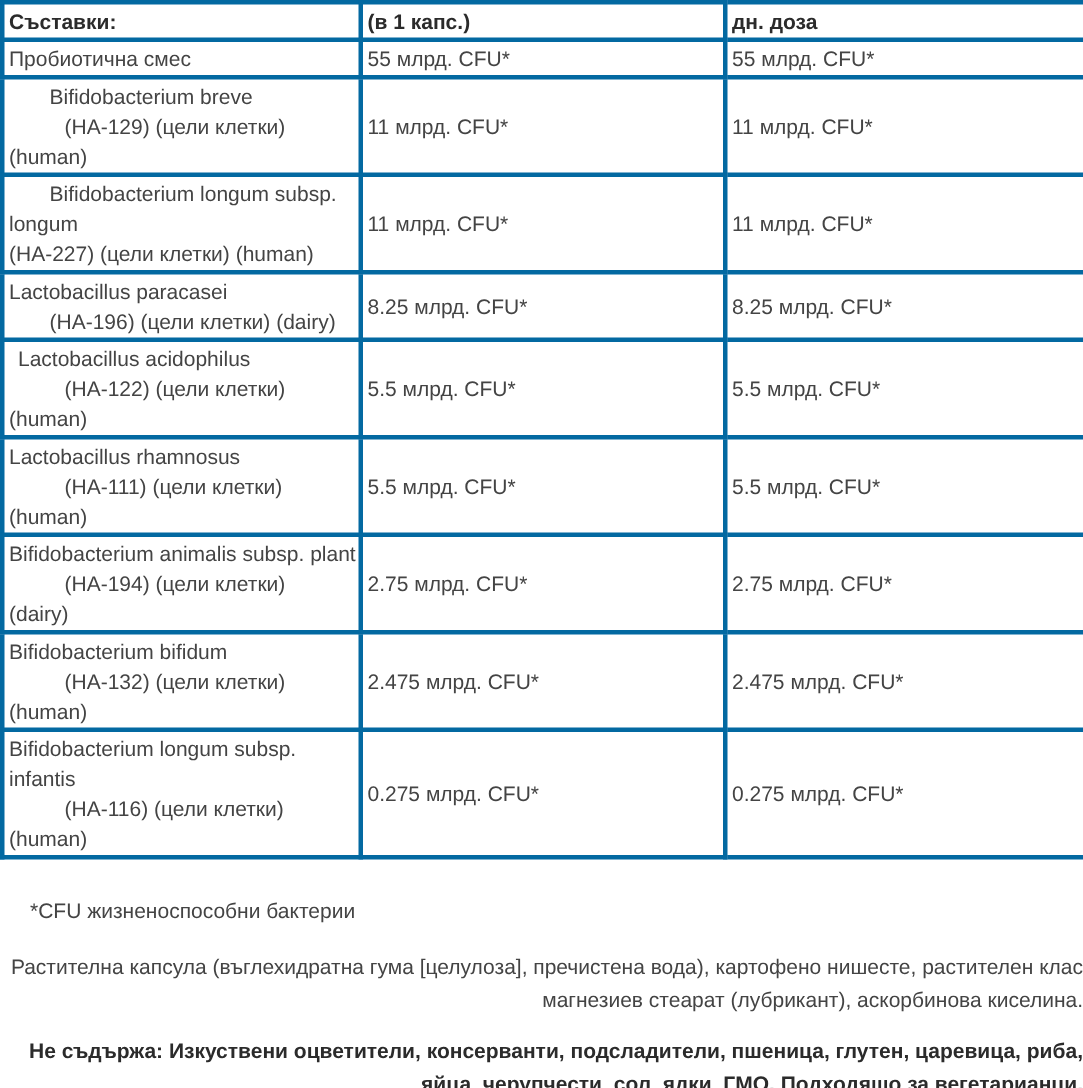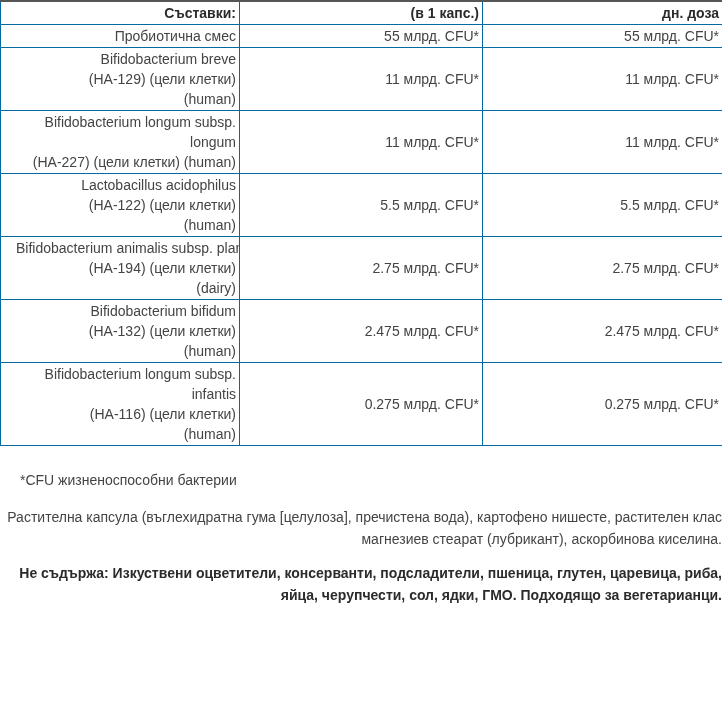--- a/index.html
+++ b/index.html
@@ -21,36 +21,36 @@
     border-top: 2px solid #565656;
     border-left: 1px solid #cccccc;
     border-right: 1px solid #cccccc;
     border-bottom: 1px solid #b5b5b5;
   }
   col.c1 { width: 239px; }
   col.c2 { width: 243px; }
   col.c3 { width: 240px; }
   table.facts th,
   table.facts td {
-    border: 1px solid #0369a1;
+    border: 3px solid #0369a1;
     padding: 1px 3px;
     line-height: 20px;
     font-size: 14px;
     vertical-align: middle;
-    text-align: right;
+    text-align: left;
     overflow: hidden;
   }
   table.facts th {
     font-weight: bold;
     color: #2b2b2b;
   }
   td.name { color: #444444; }
   td.val  { color: #444444; }
   .ln { white-space: nowrap; }
-  .i0 { padding-left: 0; margin-left: 12px; }
+  .i0 { padding-left: 0; }
   .i1 { padding-left: 6px; }
   .i2 { padding-left: 27px; }
   .i3 { padding-left: 37px; }
   .note {
     margin: 24px 0 0 20px;
     line-height: 21px;
     color: #444444;
   }
   .para {
     margin: 15px 0 0 2px;
@@ -105,32 +105,49 @@
       <tr>
         <td class="name">
           <div class="ln i2">Bifidobacterium longum subsp.</div>
           <div class="ln i0">longum</div>
           <div class="ln i0">(HA-227) (цели клетки) (human)</div>
         </td>
         <td class="val">11 млрд. CFU*</td>
         <td class="val">11 млрд. CFU*</td>
       </tr>
 
+      <tr>
+        <td class="name">
+          <div class="ln i0">Lactobacillus paracasei</div>
+          <div class="ln i2">(HA-196) (цели клетки) (dairy)</div>
+        </td>
+        <td class="val">8.25 млрд. CFU*</td>
+        <td class="val">8.25 млрд. CFU*</td>
+      </tr>
 
 
       <tr>
         <td class="name">
           <div class="ln i1">Lactobacillus acidophilus</div>
           <div class="ln i3">(HA-122) (цели клетки)</div>
           <div class="ln i0">(human)</div>
         </td>
         <td class="val">5.5 млрд. CFU*</td>
         <td class="val">5.5 млрд. CFU*</td>
       </tr>
 
+      <tr>
+        <td class="name">
+          <div class="ln i0">Lactobacillus rhamnosus</div>
+          <div class="ln i3">(HA-111) (цели клетки)</div>
+          <div class="ln i0">(human)</div>
+        </td>
+        <td class="val">5.5 млрд. CFU*</td>
+        <td class="val">5.5 млрд. CFU*</td>
+      </tr>
 
       <tr>
         <td class="name">
           <div class="ln i0">Bifidobacterium animalis subsp. plant</div>
           <div class="ln i3">(HA-194) (цели клетки)</div>
           <div class="ln i0">(dairy)</div>
         </td>
         <td class="val">2.75 млрд. CFU*</td>
         <td class="val">2.75 млрд. CFU*</td>
       </tr>

